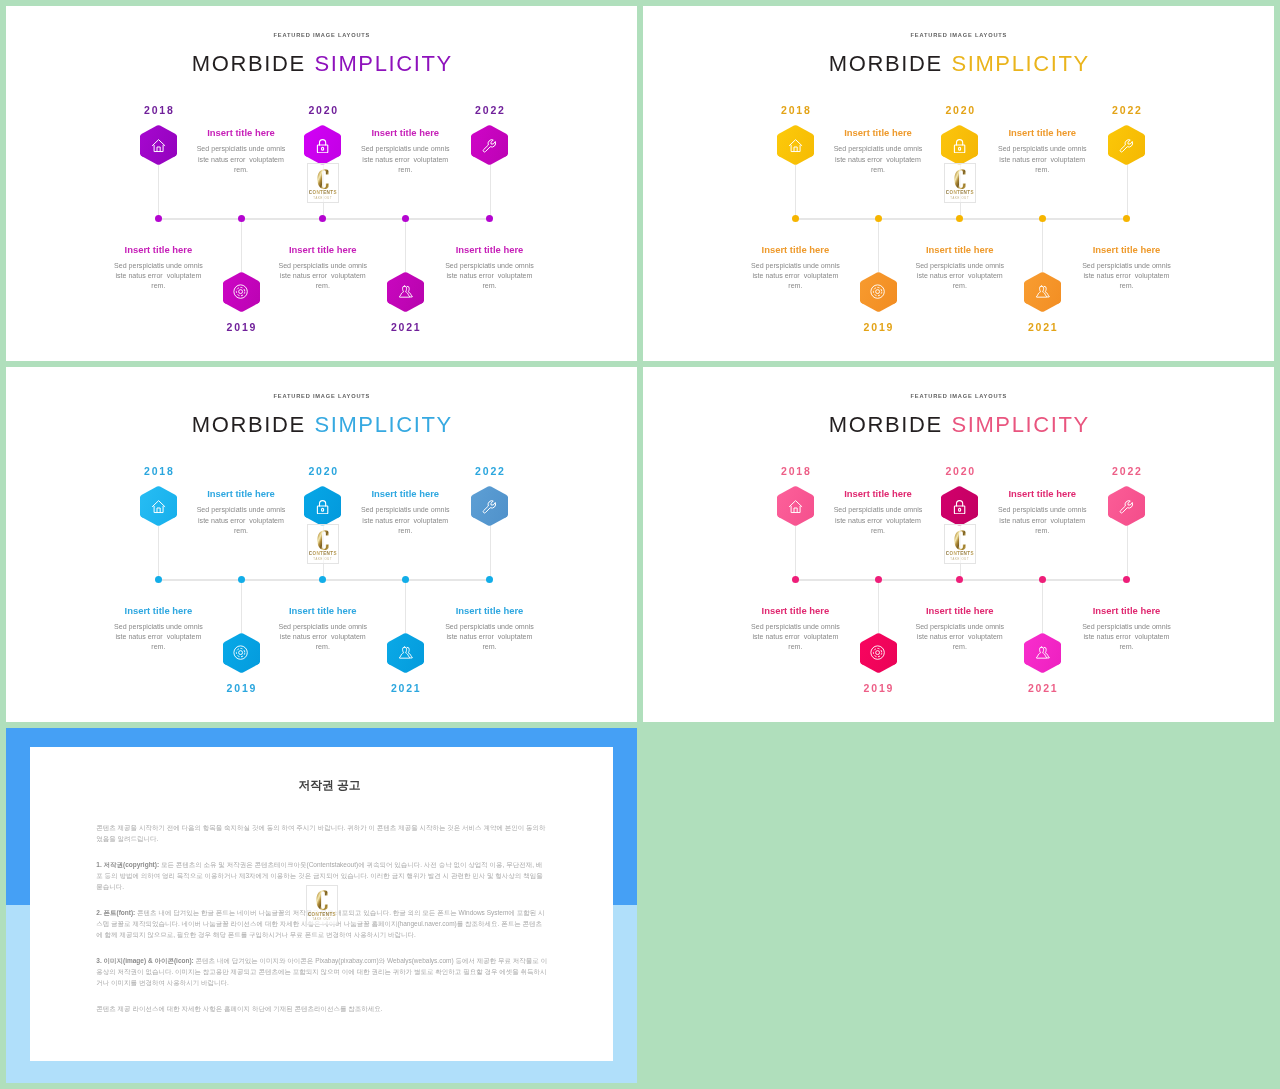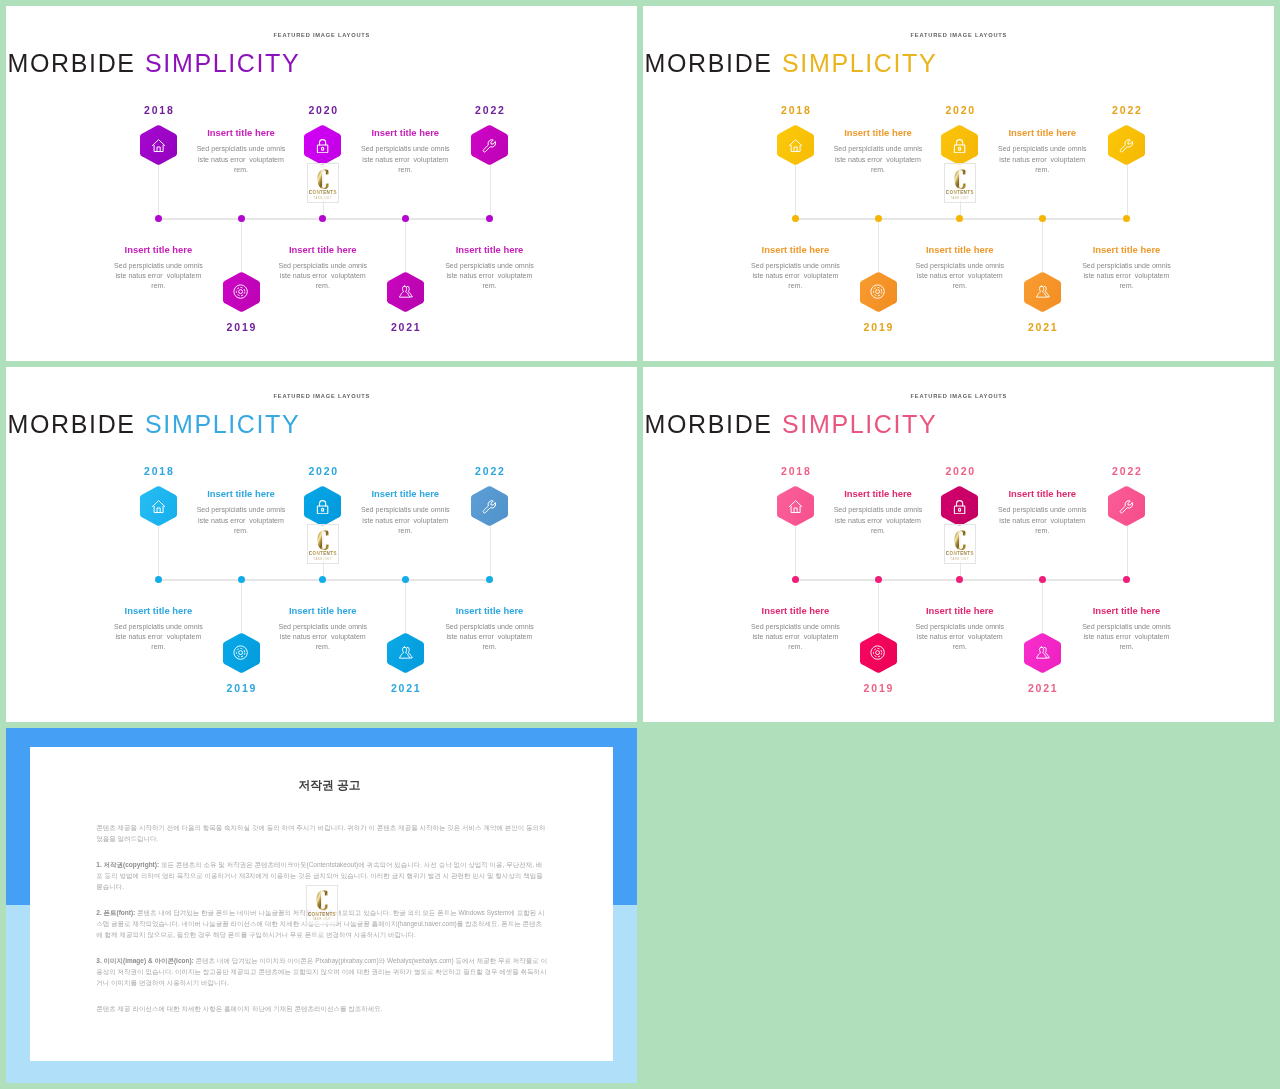--- a/index.html
+++ b/index.html
@@ -11,22 +11,22 @@
 #s1{left:6px;top:6px;}
 #s2{left:643px;top:6px;}
 #s3{left:6px;top:367px;}
 #s4{left:643px;top:367px;}
 #s5{left:6px;top:728px;background:transparent;}
 
 
 .eyebrow{position:absolute;left:0;right:0;top:25.2px;text-align:center;
     font-size:5.7px;letter-spacing:0.8px;color:#5f5f5f;font-weight:700;
     line-height:8px;text-indent:0.8px;}
-.bigtitle{position:absolute;left:0;right:0;top:44px;
-    font-size:25px;letter-spacing:1.62px;color:#231f20;line-height:27px;
+.bigtitle{position:absolute;left:0;right:0;top:44px;text-align:center;
+    font-size:22px;letter-spacing:1.62px;color:#231f20;line-height:27px;
     font-weight:400;white-space:nowrap;text-indent:1.62px;}
 .bigtitle .sp{letter-spacing:2.5px;}
 
 .tl{position:absolute;left:0;top:0;width:631px;height:355px;}
 .axis{position:absolute;height:1.6px;}
 .stem{position:absolute;width:1.1px;}
 .dot{position:absolute;width:7px;height:7px;border-radius:50%;}
 
 .hex{position:absolute;width:37px;height:40px;
      display:flex;align-items:center;justify-content:center;}

